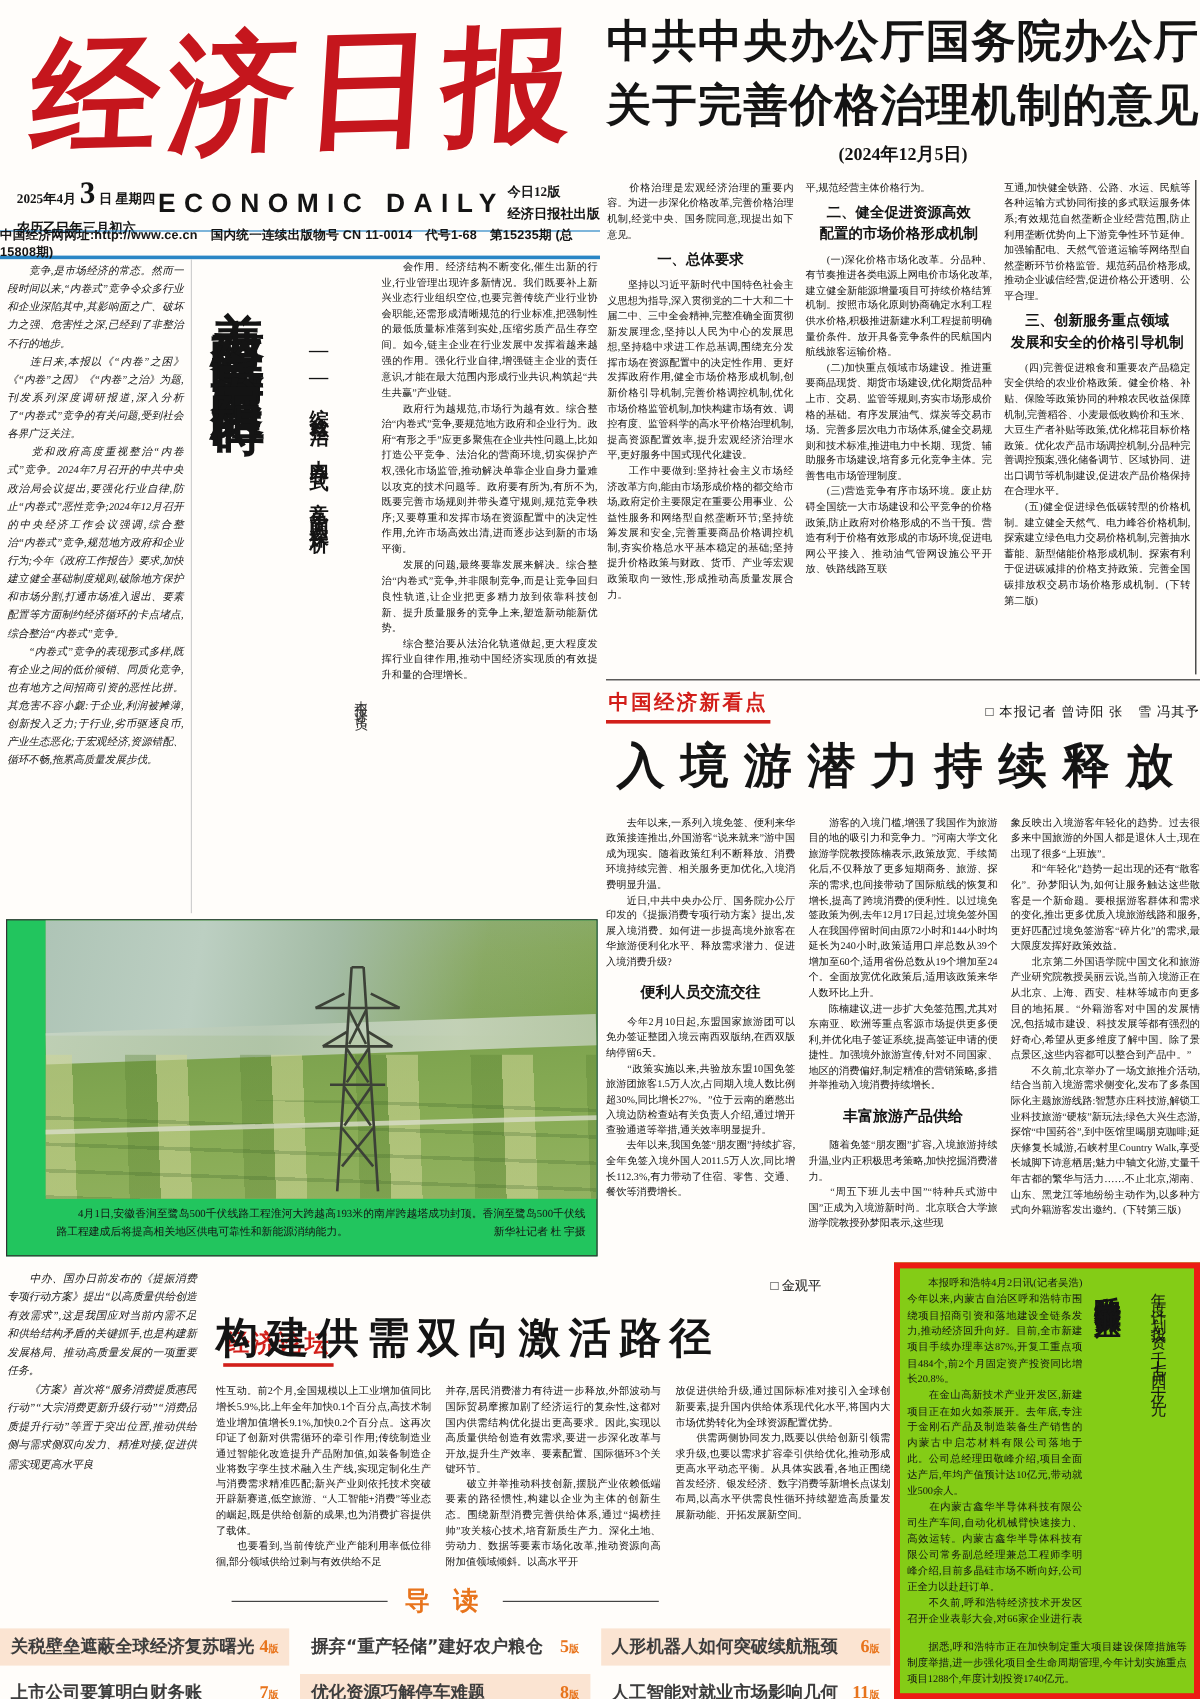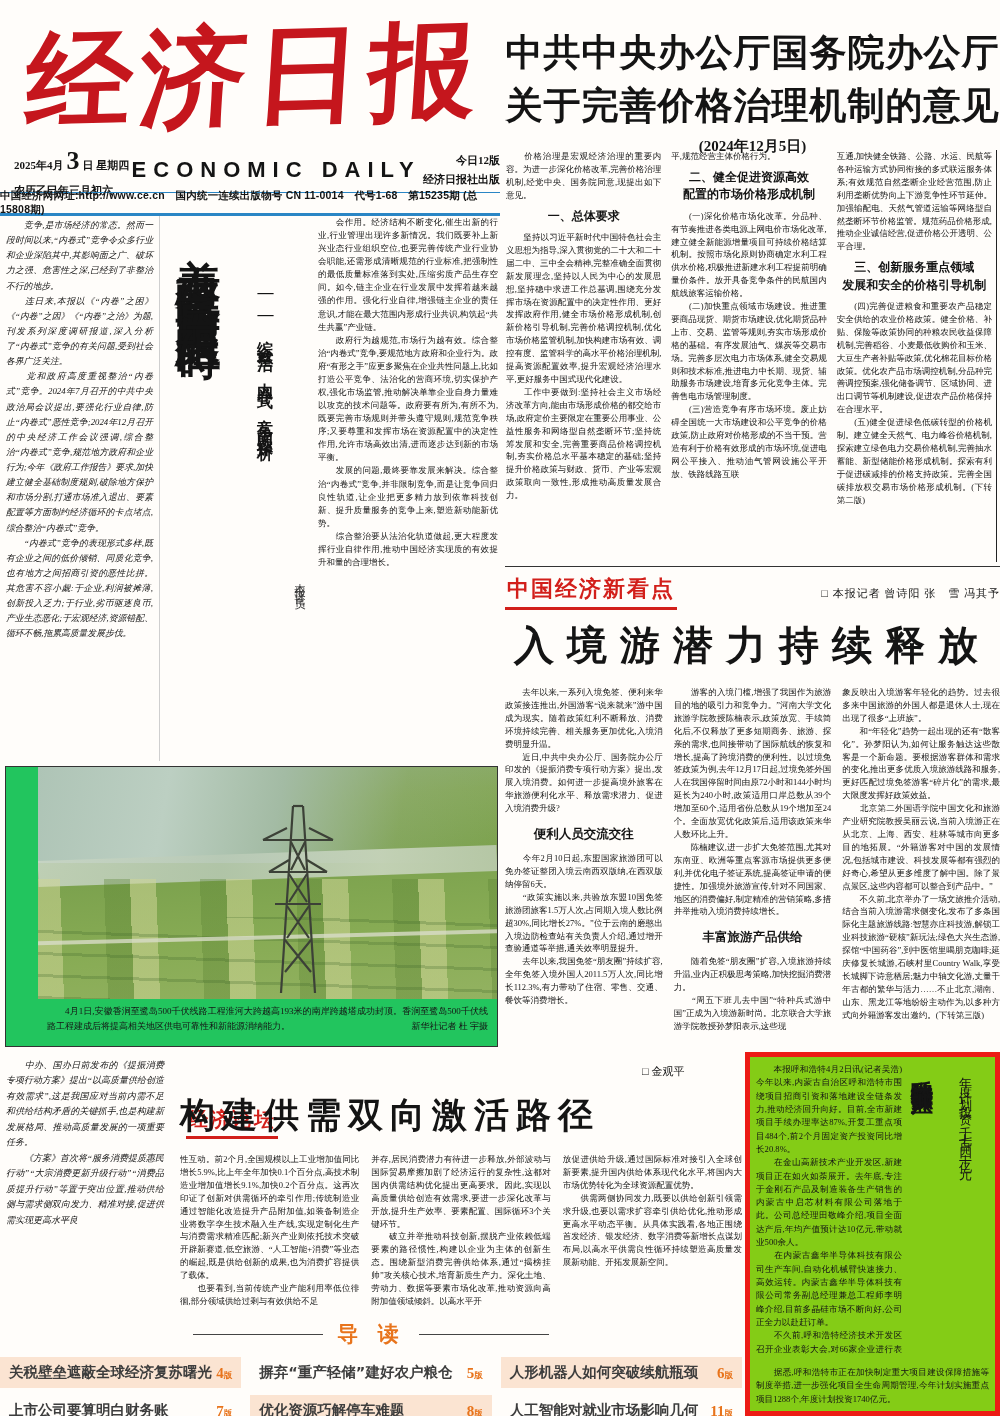--- a/index.html
+++ b/index.html
@@ -10,27 +10,27 @@
   .v-text{writing-mode:vertical-rl;text-orientation:upright;}
 
   
   .brand{left:10px;top:2px;width:490px;height:148px;color:#c5161d;font-weight:900;
          font-size:106px;line-height:146px;text-align:center;letter-spacing:8px;
          transform:skewX(-5deg) rotate(-1.5deg);font-family:"DejaVu Serif",serif;}
   .mast-row{left:14px;top:150px;width:486px;height:40px;display:flex;align-items:center;justify-content:space-between;}
   .mdate{font-size:11px;line-height:1.6;font-weight:700;}
   .mdate-day{font-size:26px;font-weight:900;padding:0 3px;}
   .men{font-size:22px;font-weight:700;letter-spacing:7px;font-family:"Liberation Sans",sans-serif;}
-  .medition{font-size:11px;text-align:right;line-height:1.7;font-weight:700;}
+  .medition{font-size:11px;text-align:left;line-height:1.7;font-weight:700;}
   .infobar{left:0;top:192px;width:500px;height:20px;border-top:1px solid #2a86c5;border-bottom:3px solid #2a86c5;
            font-size:10.5px;font-weight:700;display:flex;align-items:center;justify-content:center;
            font-family:"Liberation Sans",sans-serif;letter-spacing:.2px;}
 
   
-  .doc-head{left:505px;top:8px;width:495px;text-align:center;margin-top:18px;}
+  .doc-head{left:505px;top:8px;width:495px;text-align:center;}
   .doc-t1{font-size:37px;font-weight:900;letter-spacing:1px;line-height:1.42;font-family:"DejaVu Serif",serif;}
   .doc-date{font-size:15px;margin-top:6px;font-weight:700;}
   .doc-cols{left:506px;top:150px;width:491px;height:412px;display:flex;gap:10px;
             border-right:1px solid #222;padding-right:4px;box-sizing:border-box;}
   .doc-col{flex:1;font-size:8.5px;line-height:1.52;}
   .sec-head{text-align:center;font-weight:900;font-size:12px;line-height:1.45;margin:6px 0;}
 
   
   .ed-area{left:0;top:214px;width:500px;height:549px;}
   .ed-left{position:absolute;left:0;top:2px;width:160px;height:545px;padding:2px 6px 0 6px;box-sizing:border-box;
@@ -53,21 +53,21 @@
               background:repeating-linear-gradient(88deg,rgba(206,213,150,.55) 0 26px,rgba(110,150,60,.0) 26px 70px,rgba(90,130,50,.35) 70px 96px);}
   .ph-fields2{position:absolute;left:0;top:150px;width:100%;height:82px;
               background:repeating-linear-gradient(2deg,rgba(60,100,40,.25) 0 3px,rgba(0,0,0,0) 3px 22px);}
   .ph-road{position:absolute;left:-10px;top:168px;width:110%;height:4px;background:#d8dcc8;transform:rotate(-1.5deg);opacity:.8;}
   .tower{position:absolute;left:205px;bottom:6px;}
   .caption{padding:5px 9px 0 9px;font-size:9px;line-height:1.65;text-align:justify;}
   .credit{float:right;}
 
   
   .nv{left:505px;top:566px;width:495px;height:487px;border-top:1px solid #333;box-sizing:border-box;padding-top:7px;}
-  .nv-label{display:inline-block;color:#d21f1a;font-weight:900;font-size:22px;letter-spacing:2px;
+  .nv-label{display:inline-block;color:#d21f1a;font-weight:900;font-size:17px;letter-spacing:2px;
             font-family:"DejaVu Sans",sans-serif;border-bottom:3px solid #d21f1a;padding:0 2px 3px 2px;}
   .nv-reporters{float:right;font-size:11px;margin-top:12px;letter-spacing:1px;}
   .nv-headline{clear:both;text-align:center;font-size:40px;font-weight:900;letter-spacing:13px;
                font-family:"DejaVu Serif",serif;margin-top:8px;}
   .nv-cols{display:flex;gap:11px;margin-top:13px;height:352px;}
   .nv-col{flex:1;font-size:8.5px;line-height:1.52;}
   .nv-sub{text-align:center;font-weight:900;font-size:12.5px;margin:9px 0;font-family:"DejaVu Sans",sans-serif;}
 
   
   .forum{left:0;top:1056px;width:742px;height:260px;}

